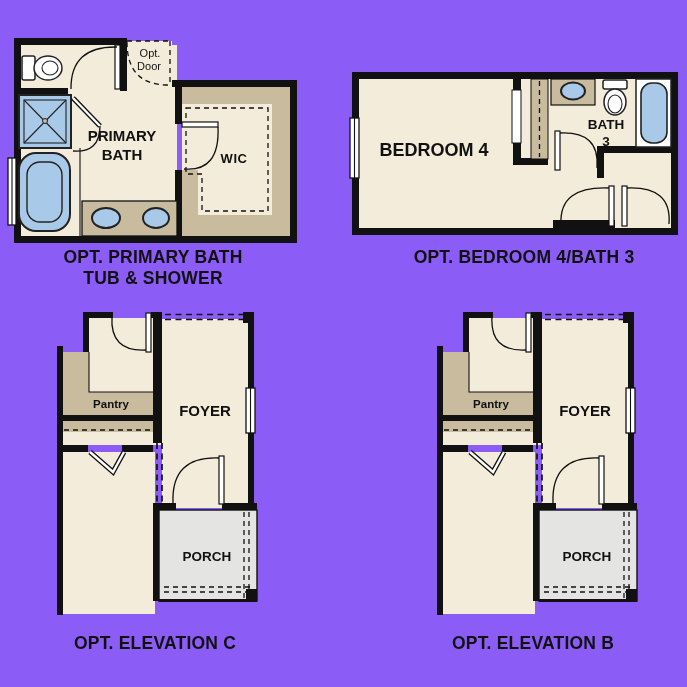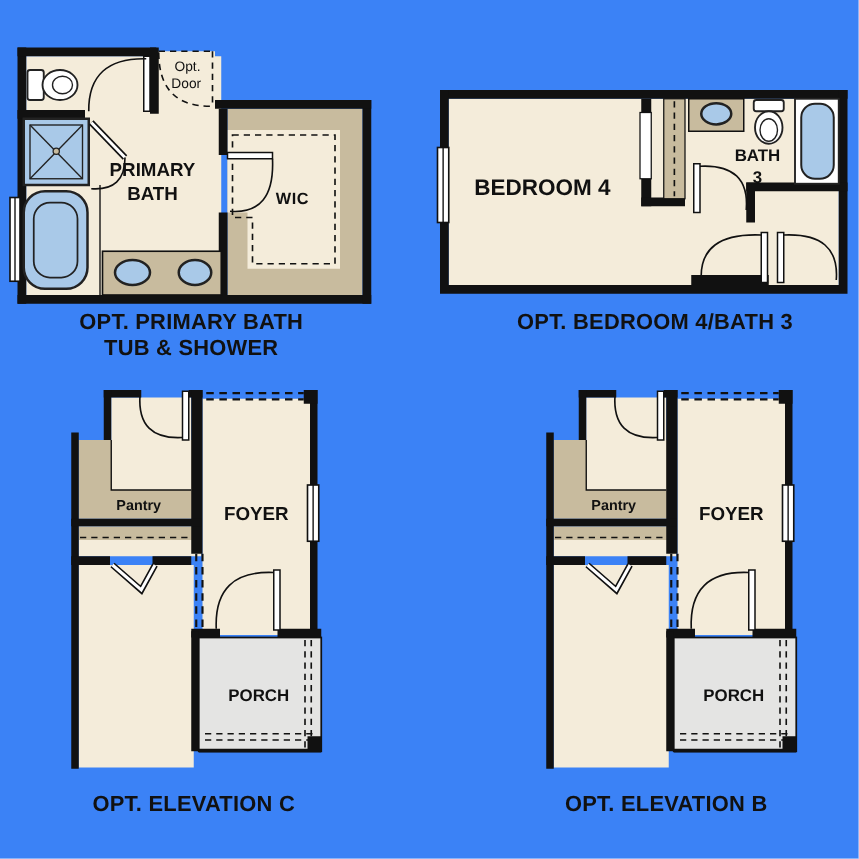--- a/index.html
+++ b/index.html
@@ -1,16 +1,16 @@
 <!DOCTYPE html>
 <html><head>
 <meta charset="utf-8">
 <style>
   html,body{margin:0;padding:0;background:#ffffff;}
-  .canvas{position:relative;width:687px;height:687px;background:#3b82f6;overflow:hidden;}
+  .canvas{position:relative;width:687px;height:687px;background:#8b5cf6;overflow:hidden;}
   svg{display:block;}
   .wall{fill:#111111;stroke:none;}
   .floor{fill:#f4ecda;}
   .tan{fill:#c8bb9e;}
   .porchfill{fill:#e4e4e3;stroke:#111111;stroke-width:1.4;}
   .thin{stroke:#111111;stroke-width:1.1;fill:none;}
   .dash{stroke:#111111;stroke-width:1.7;fill:none;stroke-dasharray:6 4.5;}
   .dashthin{stroke:#111111;stroke-width:1.3;fill:none;stroke-dasharray:5 4;}
   .leaf{fill:#ffffff;stroke:#111111;stroke-width:1.2;}
   .arc{stroke:#111111;stroke-width:1.3;fill:none;}

